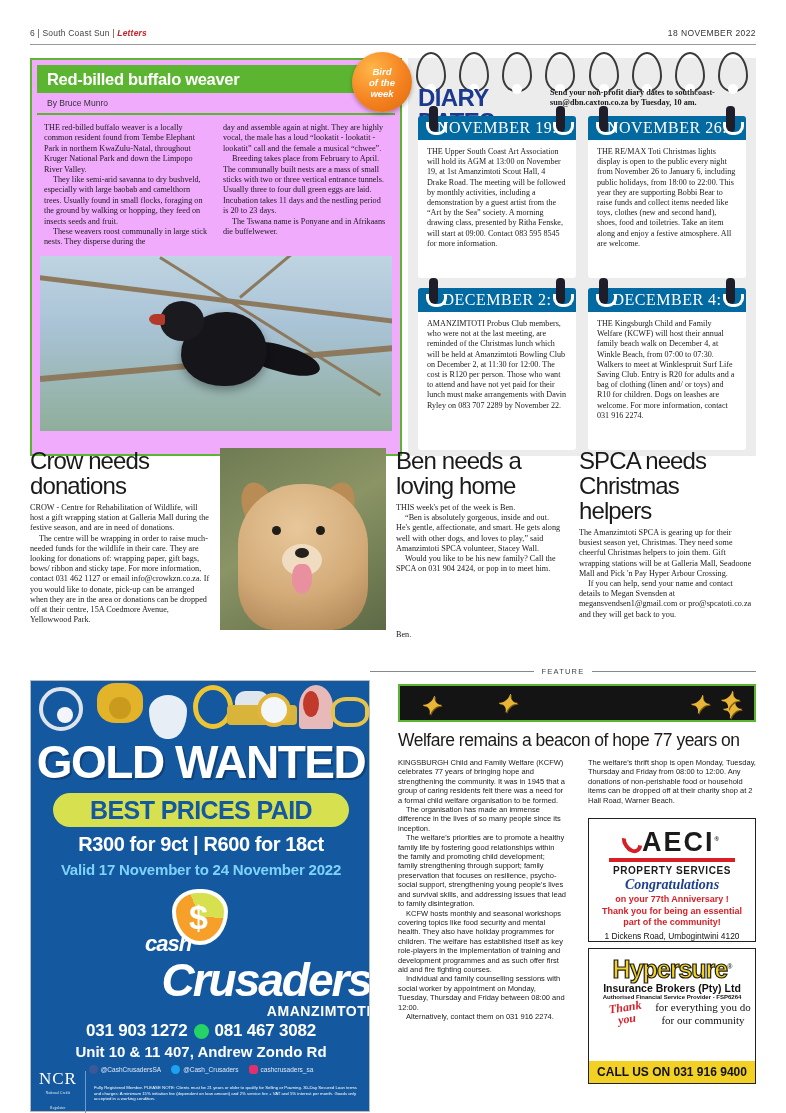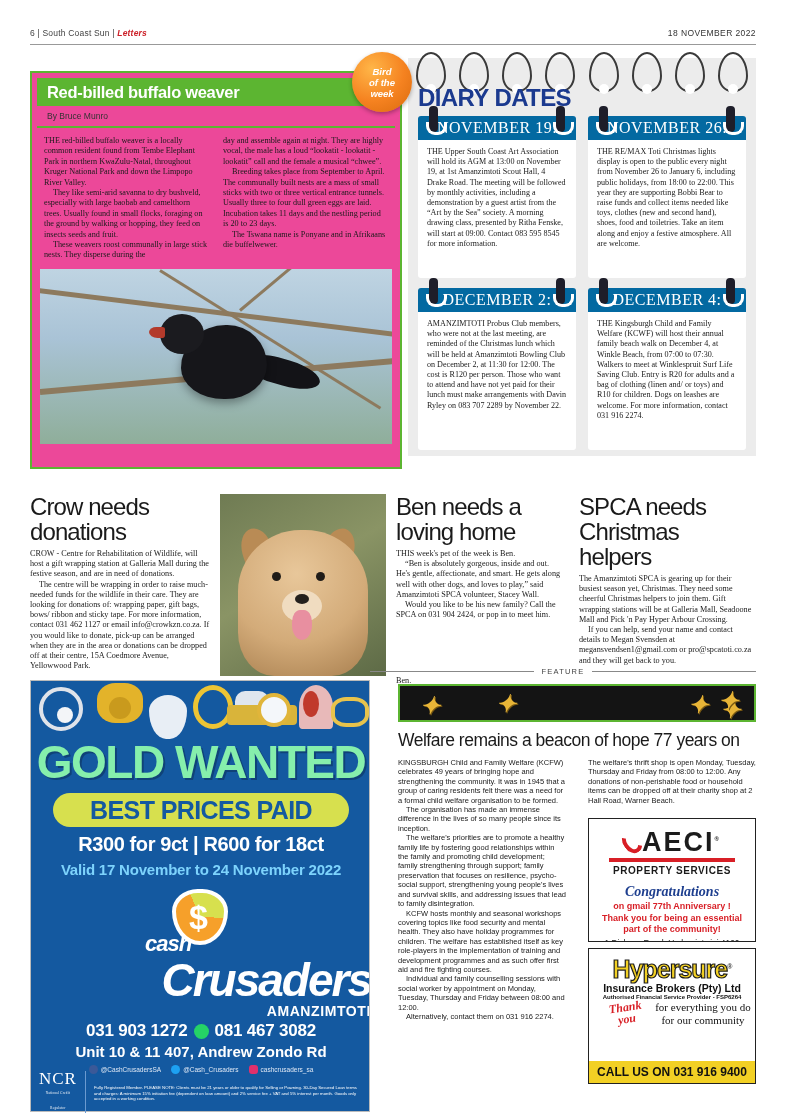--- a/index.html
+++ b/index.html
@@ -20,22 +20,22 @@
     display:flex; justify-content:space-between; align-items:baseline;
     font-family:"Liberation Sans", sans-serif;
     font-size:8.5px; color:#444; letter-spacing:.2px;
   }
   .masthead .folio { font-weight:400; }
   .masthead .folio .sect { color:#cc2028; font-style:italic; font-weight:700; }
   .masthead .date { font-weight:400; color:#333; letter-spacing:.4px; }
 
   
   .bird-panel {
-    position:absolute; left:30px; top:71px; width:372px; height:398px;
-    border:2.5px solid #5cb531; background:#ec4899;
+    position:absolute; left:30px; top:58px; width:372px; height:398px;
+    border:2.5px solid #5cb531; background:#f0abfc;
   }
   .bird-head {
     margin:5px 5px 0 5px; height:28px; background:#5cb531;
     display:flex; align-items:center;
   }
   .bird-head h2 {
     margin:0 0 0 10px; color:#fff;
     font-family:"Liberation Sans", sans-serif;
     font-weight:700; font-size:16.5px; letter-spacing:-.3px;
   }
@@ -140,21 +140,21 @@
     width:15px; height:10px; border:3px solid #ffffff;
     border-top:none; border-radius:0 0 9px 9px;
   }
   .card-body {
     flex:1; background:#fff; border-radius:0 0 3px 3px;
     padding:7px 9px; font-size:8.1px; line-height:10.2px;
   }
   .card-body p { margin:0; }
 
   
-  .band { position:absolute; left:30px; top:494px; width:726px; height:190px; }
+  .band { position:absolute; left:30px; top:448px; width:726px; height:190px; }
   .story { position:absolute; top:0; }
   .story h1 {
     margin:0 0 5px 0;
     font-family:"Liberation Sans", sans-serif;
     font-weight:400; font-size:24px; line-height:25px;
     letter-spacing:-.9px; color:#1a1a1a;
   }
   .story p { margin:0; font-size:8.2px; line-height:10.2px; }
   .story p + p { text-indent:9px; }
   .s-crow { left:0; width:180px; }
@@ -206,21 +206,21 @@
   .jewel-strip {
     position:absolute; top:0; left:0; width:340px; height:62px;
     background:#1459a0; overflow:hidden;
   }
   .jw { position:absolute; border-radius:50%; }
   .ad-gold h2 {
     position:absolute; top:56px; left:0; width:340px; margin:0;
     text-align:center;
     font-family:"Liberation Sans", sans-serif; font-weight:700;
     font-size:46px; line-height:50px; letter-spacing:-1.5px;
-    color:#86efac; text-shadow:2px 2px 0 rgba(0,0,0,.25);
+    color:#ffffff; text-shadow:2px 2px 0 rgba(0,0,0,.25);
   }
   .pill {
     position:absolute; top:112px; left:22px; width:296px; height:34px;
     background:#d7e04e; border-radius:18px;
     display:flex; align-items:center; justify-content:center;
     color:#1459a0; font-family:"Liberation Sans", sans-serif;
     font-weight:700; font-size:25px; letter-spacing:-.6px;
   }
   .ad-rate {
     position:absolute; top:152px; left:0; width:340px; text-align:center;
@@ -335,21 +335,21 @@
     display:inline-block; width:18px; height:24px;
     border:4px solid #d81f26; border-radius:50%;
     border-right-color:transparent; border-top-color:transparent;
     transform:rotate(-35deg); vertical-align:-3px; margin-right:1px;
   }
   .aeci-reg { font-size:6px; vertical-align:super; }
   .aeci-rule { height:4px; background:#d81f26; margin:2px 14px 3px 14px; }
   .aeci-ps { font-family:"Liberation Sans", sans-serif; font-weight:700;
              font-size:10px; letter-spacing:.6px; }
   .aeci-congrats { font-family:"Liberation Serif", serif; font-style:italic;
-             font-weight:700; font-size:14px; color:#1e3f8f; margin-top:8px; }
+             font-weight:700; font-size:14px; color:#1e3f8f; margin-top:1px; }
   .aeci-red { font-family:"Liberation Sans", sans-serif; font-weight:700;
              font-size:9px; color:#d81f26; line-height:10.5px; margin-top:1px; }
   .aeci-addr { font-family:"Liberation Sans", sans-serif; font-size:8.4px;
              line-height:10px; margin-top:3px; color:#111; }
 
   
   .ad-hyper {
     position:absolute; left:588px; top:948px; width:168px; height:136px;
     background:#fff; border:1.5px solid #222; text-align:center;
     padding:5px 5px 3px 5px; overflow:hidden;
@@ -405,21 +405,21 @@
       <span>By Bruce Munro</span>
     </div>
     <div class="bird-cols">
       <div class="bird-col">
         <p>THE red-billed buffalo weaver is a locally common resident found from Tembe Elephant Park in northern KwaZulu-Natal, throughout Kruger National Park and down the Limpopo River Valley.</p>
         <p>They like semi-arid savanna to dry bushveld, especially with large baobab and camelthorn trees. Usually found in small flocks, foraging on the ground by walking or hopping, they feed on insects seeds and fruit.</p>
         <p>These weavers roost communally in large stick nests. They disperse during the</p>
       </div>
       <div class="bird-col">
         <p>day and assemble again at night. They are highly vocal, the male has a loud “lookatit - lookatit - lookatit” call and the female a musical “chwee”.</p>
-        <p>Breeding takes place from September to April. The communally built nests are a mass of small sticks with two or three vertical entrance tunnels. Usually three to four dull green eggs are laid. Incubation takes 11 days and the nestling period is 20 to 23 days.</p>
+        <p>Breeding takes place from February to April. The communally built nests are a mass of small sticks with two or three vertical entrance tunnels. Usually three to four dull green eggs are laid. Incubation takes 11 days and the nestling period is 20 to 23 days.</p>
         <p>The Tswana name is Ponyane and in Afrikaans die buffelwewer.</p>
       </div>
     </div>
     <div class="bird-photo">
       <div class="branch" style="left:-10px; top:18px; width:390px; height:5px; transform:rotate(7deg);"></div>
       <div class="branch" style="left:120px; top:0px; width:260px; height:3px; transform:rotate(32deg);"></div>
       <div class="branch" style="left:0px; top:120px; width:360px; height:6px; transform:rotate(-5deg);"></div>
       <div class="branch" style="left:200px; top:40px; width:180px; height:3px; transform:rotate(-40deg);"></div>
       <div class="bird-tail"></div>
       <div class="bird-body"></div>
@@ -440,20 +440,21 @@
       <span class="ring"></span>
       <span class="ring"></span>
       <span class="ring"></span>
       <span class="ring"></span>
       <span class="ring"></span>
       <span class="ring"></span>
       <span class="ring"></span>
     </div>
     <div class="diary-title-row">
       <div class="diary-title">DIARY DATES</div>
+      <div class="diary-sub">Send your non-profit diary dates to southcoast-sun@dbn.caxton.co.za by Tuesday, 10 am.</div>
     </div>
     <div class="diary-grid">
 
       <div class="card">
         <div class="card-head">
           <span class="clip l"></span>
           <span class="clip r"></span>
           <span>NOVEMBER 19:</span>
         </div>
         <div class="card-body">
@@ -598,40 +599,40 @@
     <span class="star" style="left:96px;top:4px;">✦</span>
     <span class="star" style="right:46px;top:5px;">✦</span>
     <span class="star" style="right:14px;top:10px;">✦</span>
     <span class="star" style="right:16px;bottom:5px;">✦</span>
   </div>
 
   <div class="feature-h">Welfare remains a beacon of hope 77 years on</div>
 
   <div class="kcfw-cols">
     <div class="kcfw-col a">
-      <p>KINGSBURGH Child and Family Welfare (KCFW) celebrates 49 years of bringing hope and strengthening the community. It was in 1945 that a group of caring residents felt there was a need for a formal child welfare organisation to be formed.</p>
+      <p>KINGSBURGH Child and Family Welfare (KCFW) celebrates 77 years of bringing hope and strengthening the community. It was in 1945 that a group of caring residents felt there was a need for a formal child welfare organisation to be formed.</p>
       <p>The organisation has made an immense difference in the lives of so many people since its inception.</p>
       <p>The welfare's priorities are to promote a healthy family life by fostering good relationships within the family and promoting child development; family strengthening through support; family preservation that focuses on resilience, psycho-social support, strengthening young people's lives and survival skills, and addressing issues that lead to family disintegration.</p>
       <p>KCFW hosts monthly and seasonal workshops covering topics like food security and mental health. They also have holiday programmes for children. The welfare has established itself as key role-players in the implementation of training and development programmes and as such offer first aid and fire fighting courses.</p>
       <p>Individual and family counselling sessions with social worker by appointment on Monday, Tuesday, Thursday and Friday between 08:00 and 12:00.</p>
       <p>Alternatively, contact them on 031 916 2274.</p>
     </div>
     <div class="kcfw-col b">
       <p>The welfare's thrift shop is open Monday, Tuesday, Thursday and Friday from 08:00 to 12:00. Any donations of non-perishable food or household items can be dropped off at their charity shop at 2 Hall Road, Warner Beach.</p>
     </div>
   </div>
 
   <div class="ad-aeci">
     <div class="aeci-word">
       <span class="aeci-swoosh"></span><span>AECI</span><span class="aeci-reg">®</span>
     </div>
     <div class="aeci-rule"></div>
     <div class="aeci-ps">PROPERTY SERVICES</div>
     <div class="aeci-congrats">Congratulations</div>
-    <div class="aeci-red">on gmail 77th Anniversary !</div>
+    <div class="aeci-red">on your 77th Anniversary !</div>
     <div class="aeci-red">Thank you for being an essential</div>
     <div class="aeci-red">part of the community!</div>
     <div class="aeci-addr">1 Dickens Road, Umbogintwini 4120</div>
     
   </div>
 
   <div class="ad-hyper">
     <div class="hyper-word">
       <span>Hypersure</span><span class="hyper-reg">®</span>
     </div>

